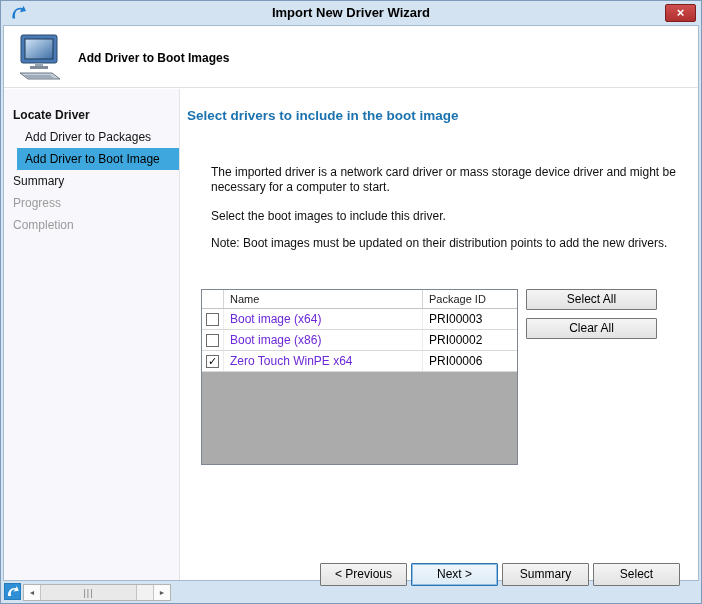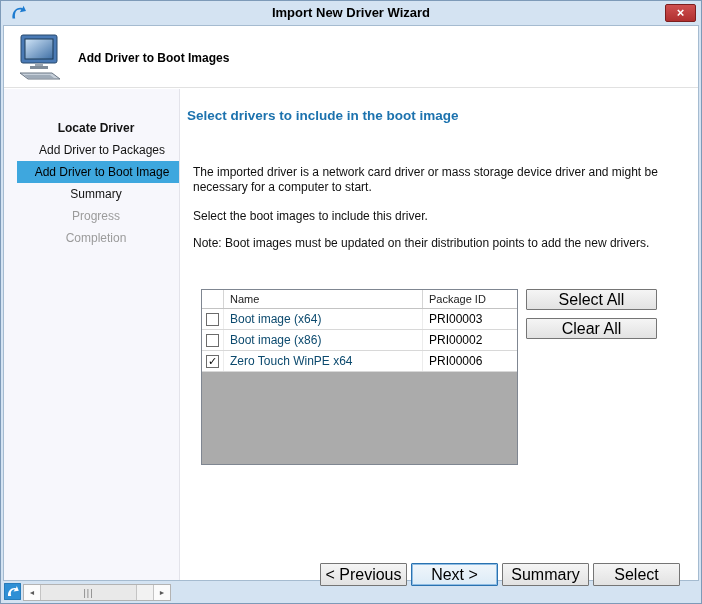--- a/index.html
+++ b/index.html
@@ -31,56 +31,56 @@
     background:#ffffff; border:1px solid #a5bbd0;
   }
 
   .header { position:relative; height:62px; background:#fff; border-bottom:1px solid #e1e1e1; }
   .header-icon { position:absolute; left:12px; top:8px; }
   .header-title { position:absolute; left:74px; top:25px; font-size:12px; font-weight:bold; color:#000; }
 
   .body { position:absolute; top:63px; bottom:0; left:0; right:0; display:flex; }
 
   
-  .sidebar { width:176px; background:#f7f7fc; border-right:1px solid #e3e3ea; padding-top:28px;text-align:center; }
+  .sidebar { width:176px; background:#f7f7fc; border-right:1px solid #e3e3ea; padding-top:15px; }
   .nav-item { height:22px; line-height:22px; font-size:12px; color:#131313; padding-left:9px;
               white-space:nowrap; overflow:hidden; }
   .nav-item.indent { padding-left:21px; }
   .nav-item.bold { font-weight:bold; }
   .nav-item.disabled { color:#9b9b9b; }
   .nav-item.active { background:#3ea7de; margin-left:13px; padding-left:8px; color:#000; }
 
   
   .main { position:relative; flex:1; background:#ffffff; }
   .page-title { position:absolute; left:7px; top:19px; font-size:13.5px; font-weight:bold; color:#1c72ae; }
-  .para { position:absolute; left:13px; width:468px; font-size:12px; color:#101010; line-height:15px; }
+  .para { position:absolute; left:31px; width:468px; font-size:12px; color:#101010; line-height:15px; }
   .para-1 { top:76px; }
   .para-2 { top:120px; }
   .para-3 { top:147px; }
 
   
   .listview { position:absolute; left:21px; top:200px; width:317px; height:176px;
               background:#ababab; border:1px solid #7f8691; }
   .lv-header { display:flex; height:19px; background:#fff; border-bottom:1px solid #c3c3c3; font-size:11px; }
   .lv-h-check { width:22px; border-right:1px solid #d5d5d5; }
   .lv-h-name  { width:199px; line-height:18px; padding-left:6px; border-right:1px solid #d5d5d5; color:#222; }
   .lv-h-pkg   { flex:1; line-height:18px; padding-left:6px; color:#222; }
   .lv-row { display:flex; height:21px; background:#fff; border-bottom:1px solid #d8d8d8;
             align-items:center; font-size:12px; }
   .lv-c-check { width:22px; display:flex; justify-content:center; border-right:1px solid #ececec; height:100%; align-items:center; }
   .lv-c-name  { width:199px; padding-left:6px; border-right:1px solid #ececec; height:100%; line-height:20px;
-                white-space:nowrap; overflow:hidden; color:#0c4a6e; }
+                white-space:nowrap; overflow:hidden; color:#6d28d9; }
   .lv-c-pkg   { flex:1; padding-left:6px; height:100%; line-height:20px; color:#000; }
   .checkbox { width:13px; height:13px; background:#fff; border:1px solid #6b6b6b;
               font-size:11px; line-height:11px; text-align:center; color:#000; font-weight:bold; }
 
   
   .btn {
     background:linear-gradient(#f5f5f5,#e2e2e2); border:1px solid #757575; border-radius:1px;
-    font-size:16px; color:#000; text-align:center; cursor:default;
+    font-size:12px; color:#000; text-align:center; cursor:default;
     font-family:"Liberation Sans","DejaVu Sans",sans-serif;
   }
   .side-btn { position:absolute; left:346px; width:131px; height:21px; line-height:19px; }
   .side-btn-1 { top:200px; }
   .side-btn-2 { top:229px; }
 
   .footer-btn { position:absolute; top:474px; width:87px; height:23px; line-height:21px; }
   .fb-1 { left:140px; } .fb-2 { left:231px; } .fb-3 { left:322px; } .fb-4 { left:413px; }
   .btn-default {
     background:linear-gradient(#f0f6fb,#dcebf7);

